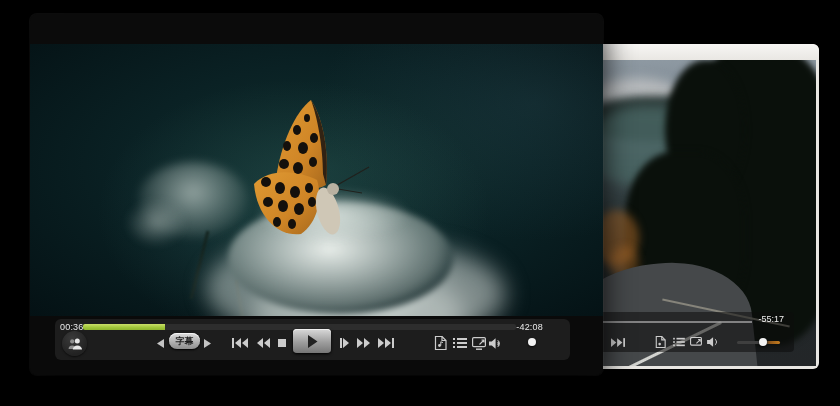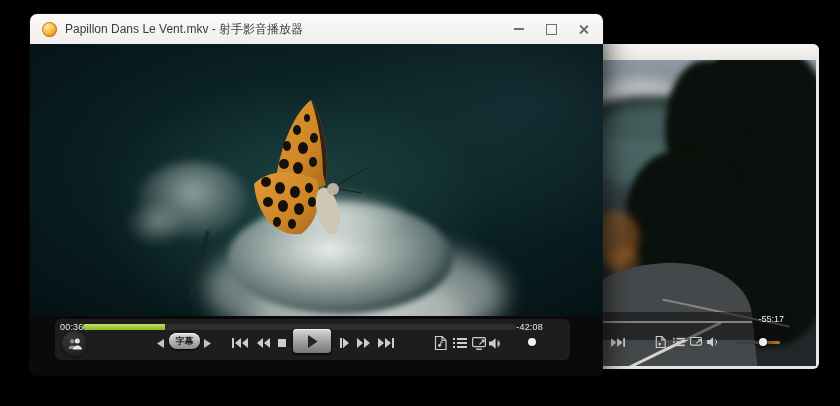--- a/index.html
+++ b/index.html
@@ -81,51 +81,36 @@
   .ridge{position:absolute;left:-10px;top:36px;width:150px;height:46px;border-radius:40%;
     filter:blur(4px);background:rgba(28,42,40,.9);}
   .trees{position:absolute;filter:blur(3px);border-radius:40%;background:#0a100b;}
   .foliage{position:absolute;filter:blur(4px);border-radius:50%;background:rgba(170,104,40,.55);}
   .road{position:absolute;left:-36px;bottom:-28px;width:190px;height:130px;background:#45484a;
     border-radius:50% 46% 0 0;transform:rotate(-6deg);}
   .road-line{position:absolute;left:18px;bottom:18px;width:110px;height:3px;background:rgba(235,235,230,.85);
     transform:rotate(-26deg);border-radius:2px;filter:blur(.4px);}
   .guardrail{position:absolute;left:62px;bottom:52px;width:130px;height:2px;background:rgba(150,148,135,.8);
     transform:rotate(12deg);filter:blur(.5px);}
-  .bg-overlay{position:absolute;left:-8px;top:252px;width:203px;height:28px;border-radius:4px;
+  .bg-overlay{position:absolute;left:-8px;top:252px;width:203px;height:40px;border-radius:4px;
     background:rgba(12,12,12,.55);text-align:center;}
   .bg-time{position:absolute;right:10px;top:2px;font-size:9px;color:#f0f0f0;}
   .bg-seek{position:absolute;left:6px;top:9px;width:155px;height:2px;background:rgba(170,170,170,.7);}
   .bg-row{position:absolute;left:0;top:18px;width:100%;height:24px;}
   .bg-row .tbtn{top:4px;}
   .bg-vol{position:absolute;left:146px;top:11px;width:43px;height:3px;border-radius:2px;
     background:linear-gradient(90deg,#3f3f3f 0%,#3f3f3f 64%,#93591a 78%,#c67c1e 100%);}
 
   svg{display:block;}
 </style>
 </head>
 <body>
 
 <div class="win" id="main-window">
 
-  <div class="titlebar">
-    <div class="app-logo"></div>
-    <div class="win-title">Papillon Dans Le Vent.mkv - 射手影音播放器</div>
-    <div class="winbtns">
-      <div class="winbtn">
-          <span class="ic-min"></span>
-        </div>
-      <div class="winbtn">
-          <span class="ic-max"></span>
-        </div>
-      <div class="winbtn">
-          <span class="ic-close"></span>
-        </div>
-    </div>
-  </div>
 
   <div class="video">
     <div class="blob flower-left"></div>
     <div class="blob flower-left2"></div>
     <div class="stem stem1"></div>
     <div class="stem stem2"></div>
     <div class="blob flower-main"></div>
     <div class="blob flower-fuzz"></div>
     <svg class="butterfly" width="150" height="165" viewBox="0 0 150 165">
       <defs>

